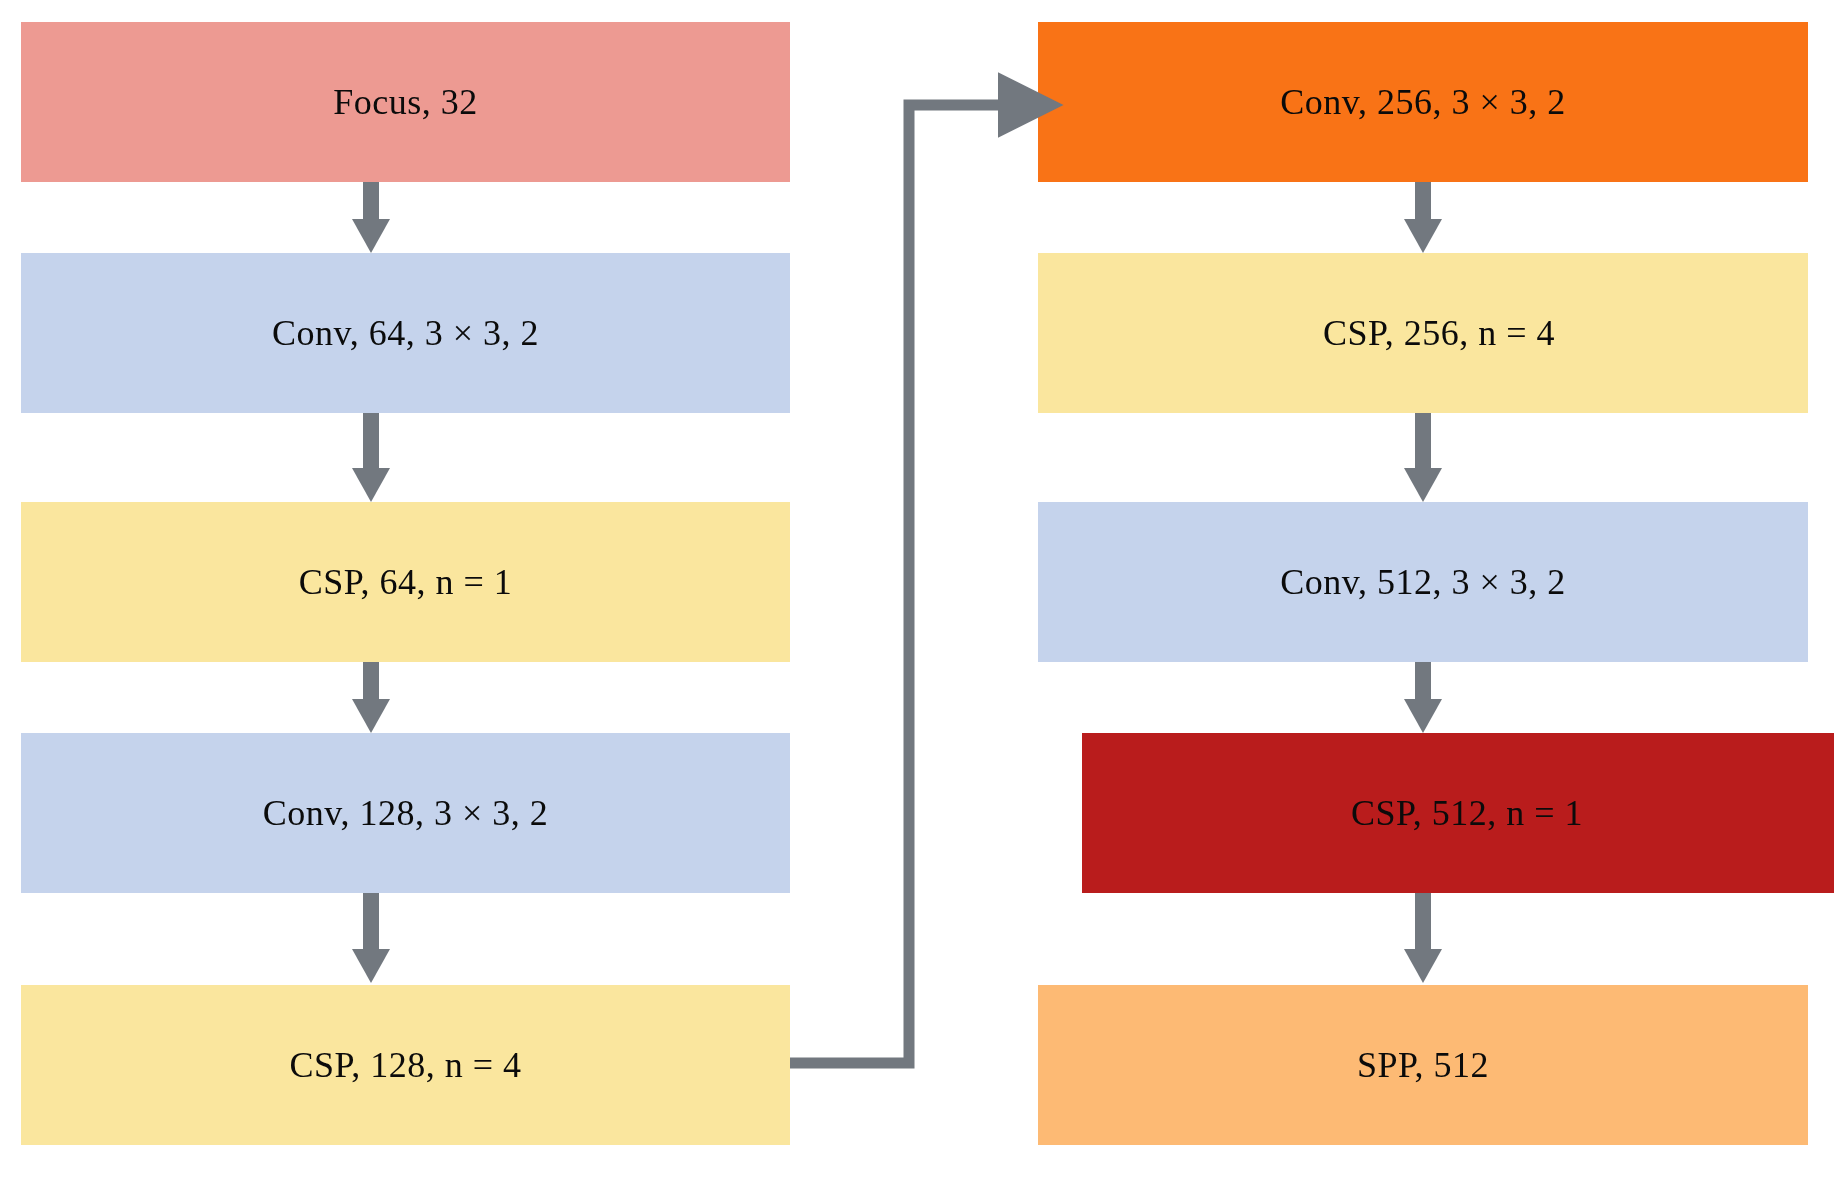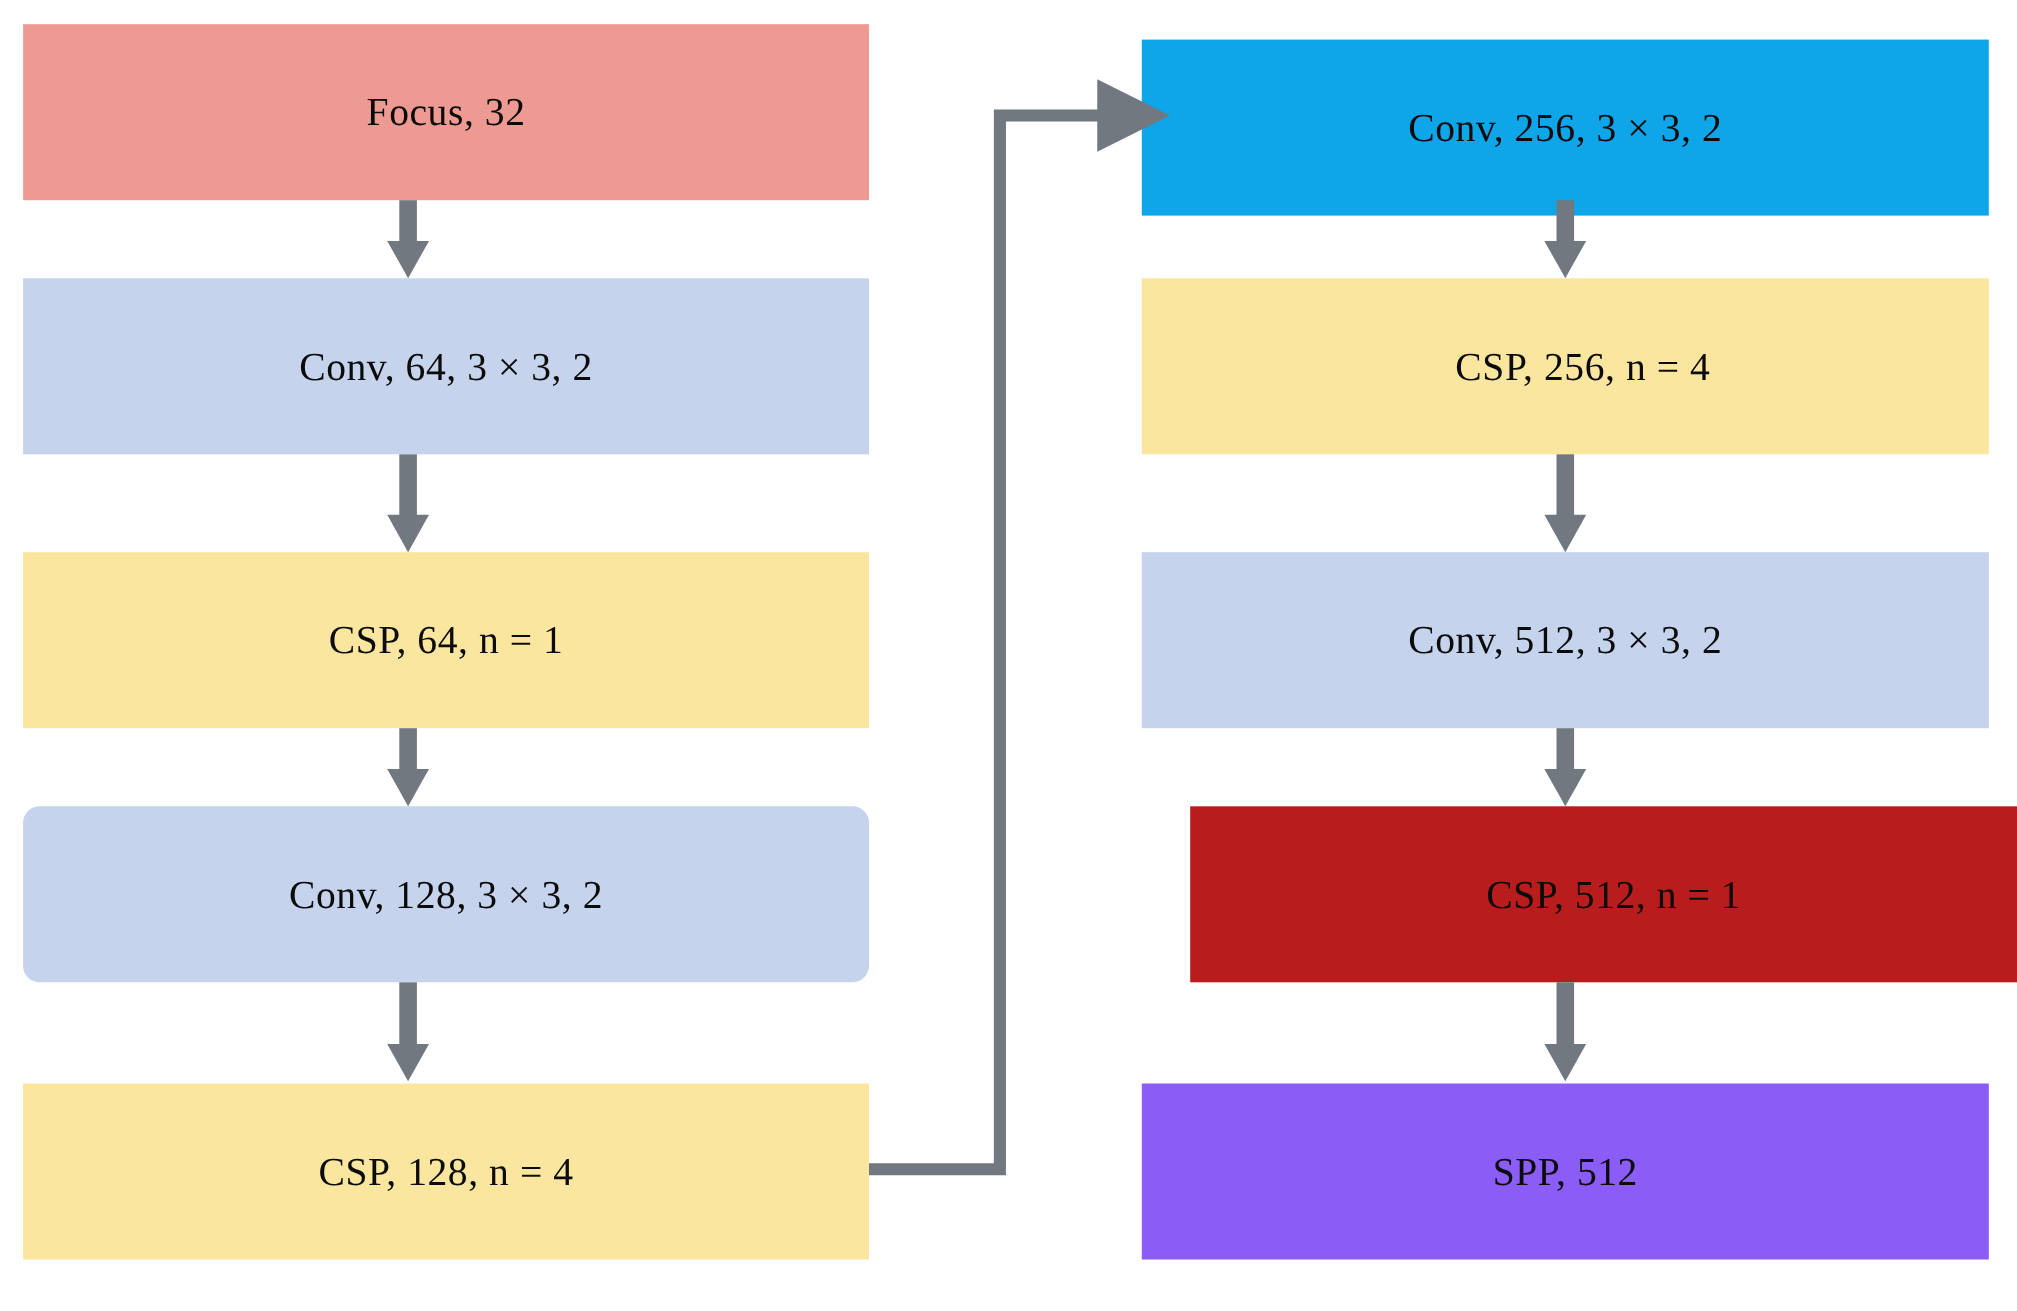--- a/index.html
+++ b/index.html
@@ -114,37 +114,37 @@
 
     <div class="node row-2" style="background:#fae69e;">
       <span class="node-label">CSP, 64, n = 1</span>
     </div>
 
     <div class="v-arrow" style="left:350px; top:662px; height:71px;">
       <div class="shaft" style="height:40px;"></div>
       <div class="head" style="top:37px;"></div>
     </div>
 
-    <div class="node row-3" style="background:#c5d3ec;border-radius:15px;">
+    <div class="node row-3" style="background:#c5d3ec;">
       <span class="node-label">Conv, 128, 3 × 3, 2</span>
     </div>
 
     <div class="v-arrow" style="left:350px; top:893px; height:90px;">
       <div class="shaft" style="height:59px;"></div>
       <div class="head" style="top:56px;"></div>
     </div>
 
     <div class="node row-4" style="background:#fae69e;">
       <span class="node-label">CSP, 128, n = 4</span>
     </div>
   </div>
 
   <div id="right-column" class="column">
 
-    <div class="node row-0" style="background:#0ea5e9;margin-top:14px;">
+    <div class="node row-0" style="background:#f97316;">
       <span class="node-label">Conv, 256, 3 × 3, 2</span>
     </div>
 
     <div class="v-arrow" style="left:385px; top:182px; height:71px;">
       <div class="shaft" style="height:40px;"></div>
       <div class="head" style="top:37px;"></div>
     </div>
 
     <div class="node row-1" style="background:#fae69e;padding-left:32px;">
       <span class="node-label">CSP, 256, n = 4</span>
@@ -166,21 +166,21 @@
 
     <div class="node row-3" style="background:#b91c1c;margin-left:44px;">
       <span class="node-label">CSP, 512, n = 1</span>
     </div>
 
     <div class="v-arrow" style="left:385px; top:893px; height:90px;">
       <div class="shaft" style="height:59px;"></div>
       <div class="head" style="top:56px;"></div>
     </div>
 
-    <div class="node row-4" style="background:#8b5cf6;">
+    <div class="node row-4" style="background:#fdba74;">
       <span class="node-label">SPP, 512</span>
     </div>
   </div>
 
   <svg id="skip-connector" viewBox="0 0 1834 1192" width="1834" height="1192" xmlns="http://www.w3.org/2000/svg">
     <defs>
       <marker id="arrowhead-right" markerWidth="6" markerHeight="6" refX="0.5" refY="3" orient="auto" markerUnits="strokeWidth">
         <path d="M0,0 L6,3 L0,6 z" fill="#72787f"></path>
       </marker>
     </defs>

